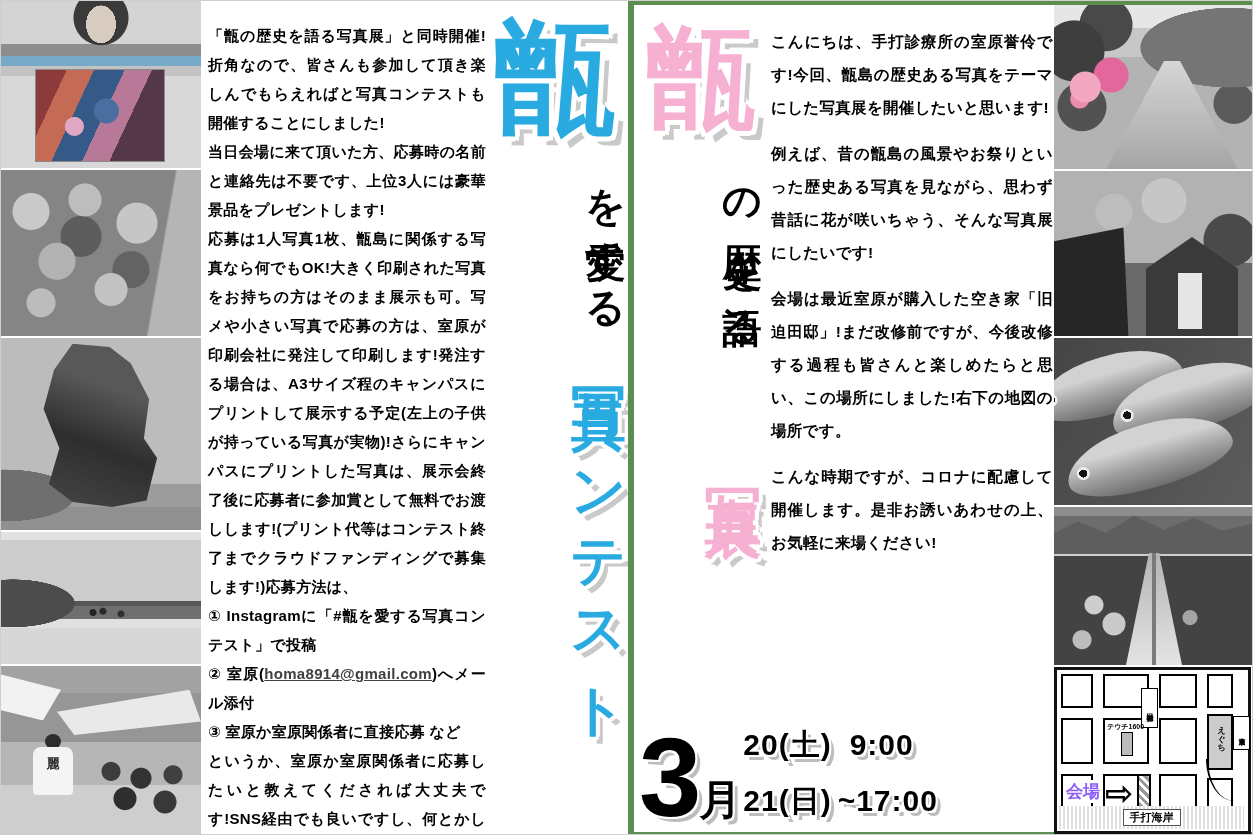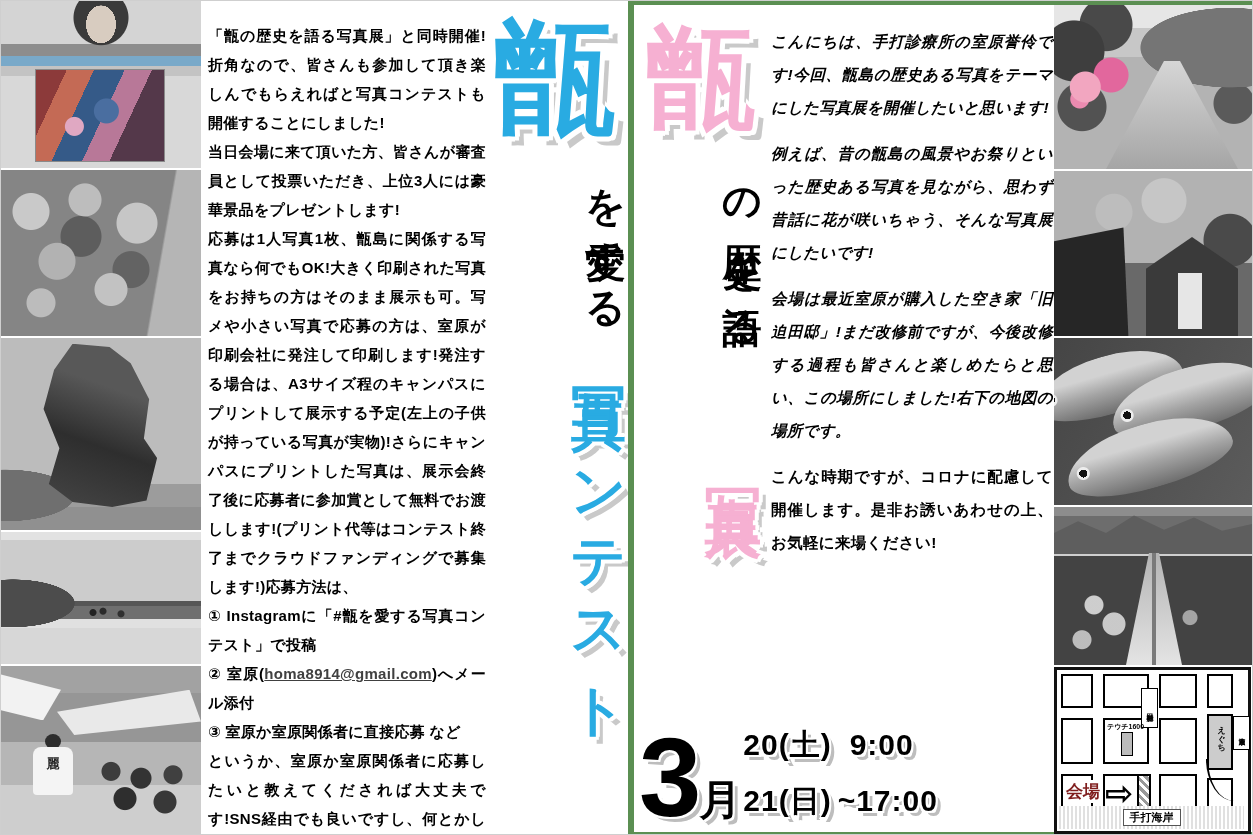--- a/index.html
+++ b/index.html
@@ -5,21 +5,21 @@
   html,body{margin:0;padding:0;background:#e9e9e9;font-family:"Liberation Sans","DejaVu Sans",sans-serif;}
   #canvas{position:relative;width:1253px;height:835px;background:#fff;margin:0 auto;overflow:hidden;
           border:1px solid #cfcfcf;box-sizing:border-box;}
   
   .abs{position:absolute;}
   .vert{writing-mode:vertical-rl;text-orientation:upright;}
   p{margin:0;}
   
   .btxt{font-size:15px;line-height:29px;font-weight:700;color:#000;letter-spacing:0.3px;text-align:justify;}
   .btxt-r{font-size:15.5px;line-height:33px;font-weight:700;color:#000;letter-spacing:0.3px;text-align:justify;}
-  .mb{margin-bottom:13px;font-style:italic;}
+  .mb{margin-bottom:13px;}
   a.mail{color:#404040;text-decoration:underline;font-weight:700;cursor:pointer;}
   
   .big-kanji{line-height:1;font-weight:900;text-align:center;
     text-shadow:-4px -4px 0 #fff,4px -4px 0 #fff,-4px 4px 0 #fff,4px 4px 0 #fff,
                 -5px 0 0 #fff,5px 0 0 #fff,0 -5px 0 #fff,0 5px 0 #fff,9px 9px 0 #c9c9c9;}
   .blue{color:#29abe2;}
   .pink{color:#f6b0d2;}
   .title-sub{font-weight:900;color:#000;line-height:1;}
   .title-main{font-weight:900;line-height:1;
     text-shadow:-3px -3px 0 #fff,3px -3px 0 #fff,-3px 3px 0 #fff,3px 3px 0 #fff,
@@ -136,21 +136,21 @@
       linear-gradient(180deg,#b4b4b4,#e4e4e4);
     clip-path:polygon(47.5% 0,52.5% 0,64% 100%,36% 100%);}
   
   #map{position:absolute;left:1053px;top:666px;width:197px;height:167px;background:#fff;
        border:3px solid #111;box-sizing:border-box;}
   .blk{position:absolute;background:#fff;border:2px solid #000;box-sizing:border-box;}
   .blk-shaded{background:#ccc;}
   .map-label{position:absolute;background:#fff;border:1px solid #000;color:#000;font-weight:700;
              display:flex;align-items:center;justify-content:center;box-sizing:border-box;}
   .map-small-bldg{position:absolute;background:#bbb;border:1px solid #000;box-sizing:border-box;}
-  .venue-label{position:absolute;font-size:17px;font-weight:900;color:#7f1d1d;background:#fff;padding:0 1px;}
+  .venue-label{position:absolute;font-size:17px;font-weight:900;color:#8b5cf6;background:#fff;padding:0 1px;}
   .venue-arrow{position:absolute;font-size:34px;line-height:1;color:#000;font-weight:700;}
   .venue-box{position:absolute;border:2px solid #000;box-sizing:border-box;
     background:repeating-linear-gradient(45deg,#9a9a9a 0 3px,#fff 3px 6px);}
   .beach-strip{position:absolute;left:2px;bottom:2px;width:185px;height:23px;
     background:repeating-linear-gradient(90deg,#e0e0e0 0 2px,#fff 2px 4px);
     display:flex;align-items:center;justify-content:center;}
   .beach-label{background:#fff;border:1px solid #555;font-size:11px;font-weight:900;padding:0 6px;color:#000;}
   .curve-road{position:absolute;right:14px;bottom:30px;width:26px;height:42px;
     border-left:2px solid #000;border-bottom:0;border-radius:0 0 0 100%;}
   
@@ -174,21 +174,21 @@
     <div class="canopy-small"></div>
     <div class="happi-person">
       <div class="happi-head"></div>
       <div class="happi-coat"></div>
       <div class="happi-mark">麗</div>
     </div>
   </div>
 
   <div class="abs btxt" style="left:207px;top:20px;width:278px;">
     <p>「甑の歴史を語る写真展」と同時開催!折角なので、皆さんも参加して頂き楽しんでもらえればと写真コンテストも開催することにしました!</p>
-    <p>当日会場に来て頂いた方、皆さんが審査員として投票いただき、上位3人には豪華景品をプレゼントします!</p>
+    <p>当日会場に来て頂いた方、応募時の名前と連絡先は不要です、上位3人には豪華景品をプレゼントします!</p>
     <p>応募は1人写真1枚、甑島に関係する写真なら何でもOK!大きく印刷された写真をお持ちの方はそのまま展示も可。写メや小さい写真で応募の方は、室原が印刷会社に発注して印刷します!発注する場合は、A3サイズ程のキャンパスにプリントして展示する予定(左上の子供が持っている写真が実物)!さらにキャンパスにプリントした写真は、展示会終了後に応募者に参加賞として無料でお渡しします!(プリント代等はコンテスト終了までクラウドファンディングで募集します!)応募方法は、</p>
     <p>① Instagramに「#甑を愛する写真コンテスト」で投稿</p>
     <p>
       <span>② 室原(</span><a class="mail">homa8914@gmail.com</a><span>)へメール添付</span>
     </p>
     <p>③ 室原か室原関係者に直接応募 など</p>
     <p>というか、室原か室原関係者に応募したいと教えてくだされば大丈夫です!SNS経由でも良いですし、何とかします(笑)コンテスト結果は、後日開票し連絡するので、応募時は名前と連絡先もお伝えください!Instagramでの応募者には後日DMで連絡しますので、応募時の名前と連絡先は不要です。</p>
 
   </div>
 

